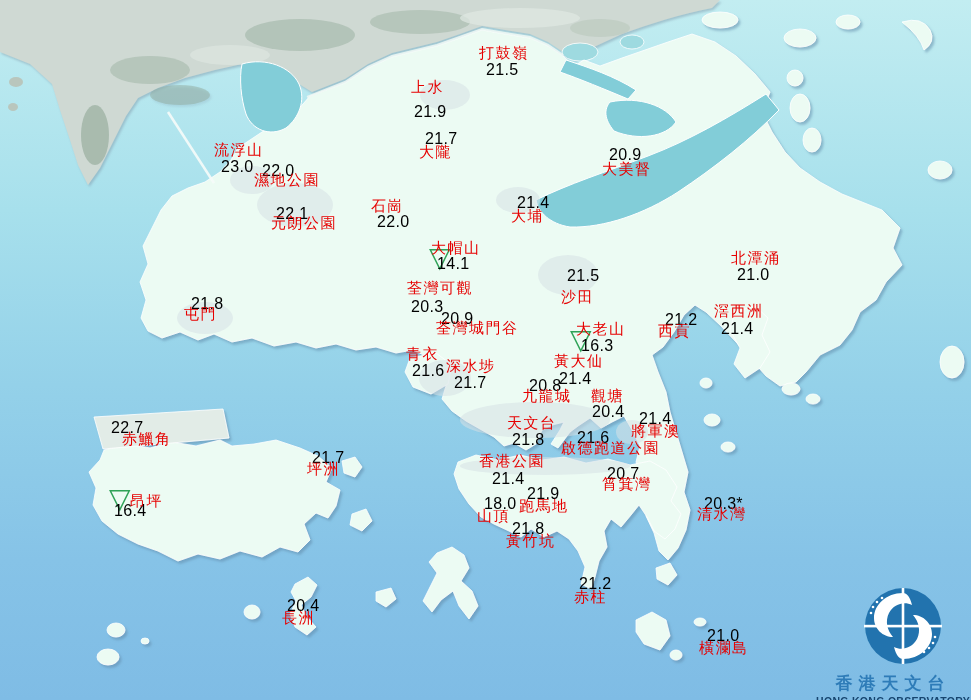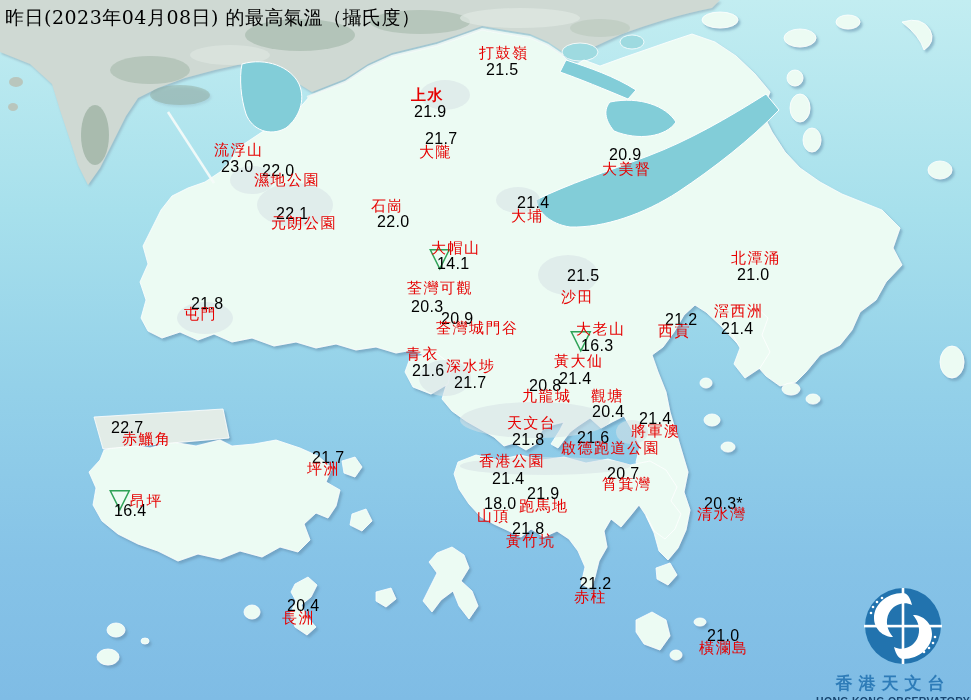--- a/index.html
+++ b/index.html
@@ -120,27 +120,26 @@
       <ellipse cx="535" cy="420" rx="75" ry="18"></ellipse>
       <ellipse cx="545" cy="466" rx="85" ry="9"></ellipse>
       <ellipse cx="445" cy="95" rx="25" ry="15"></ellipse>
       <ellipse cx="632" cy="432" rx="16" ry="12"></ellipse>
     </g>
 
     <polyline points="307,97 345,82 368,67 392,56 437,45 482,29 505,33 530,37 548,45 563,55" fill="none" stroke="#f0f7f3" stroke-width="2" opacity="0.85"></polyline>
     <line x1="168" y1="112" x2="214" y2="183" stroke="#f7fcfa" stroke-width="2.5" opacity="0.9"></line>
   </svg>
 
-  <div class="title">昨日(2023年04月08日) 的最高氣溫（攝氏度）</div>
 
   <div class="label-layer">
       <div class="s-value" style="left: 486px; top: 62px;">21.5</div>
       <div class="s-name" style="left: 479px; top: 46px;">打鼓嶺</div>
       <div class="s-value" style="left: 414px; top: 104px;">21.9</div>
-      <div class="s-name" style="left: 411px; top: 88px; font-weight: bold;">上水</div>
+      <div class="s-name" style="left: 411px; top: 80px;">上水</div>
       <div class="s-value" style="left: 425px; top: 131px;">21.7</div>
       <div class="s-name" style="left: 419px; top: 145px;">大隴</div>
       <div class="s-value" style="left: 221px; top: 159px;">23.0</div>
       <div class="s-name" style="left: 214px; top: 143px;">流浮山</div>
       <div class="s-value" style="left: 262px; top: 163px;">22.0</div>
       <div class="s-name" style="left: 254px; top: 173px;">濕地公園</div>
       <div class="s-value" style="left: 609px; top: 147px;">20.9</div>
       <div class="s-name" style="left: 602px; top: 162px;">大美督</div>
       <div class="s-value" style="left: 377px; top: 214px;">22.0</div>
       <div class="s-name" style="left: 371px; top: 199px;">石崗</div>

